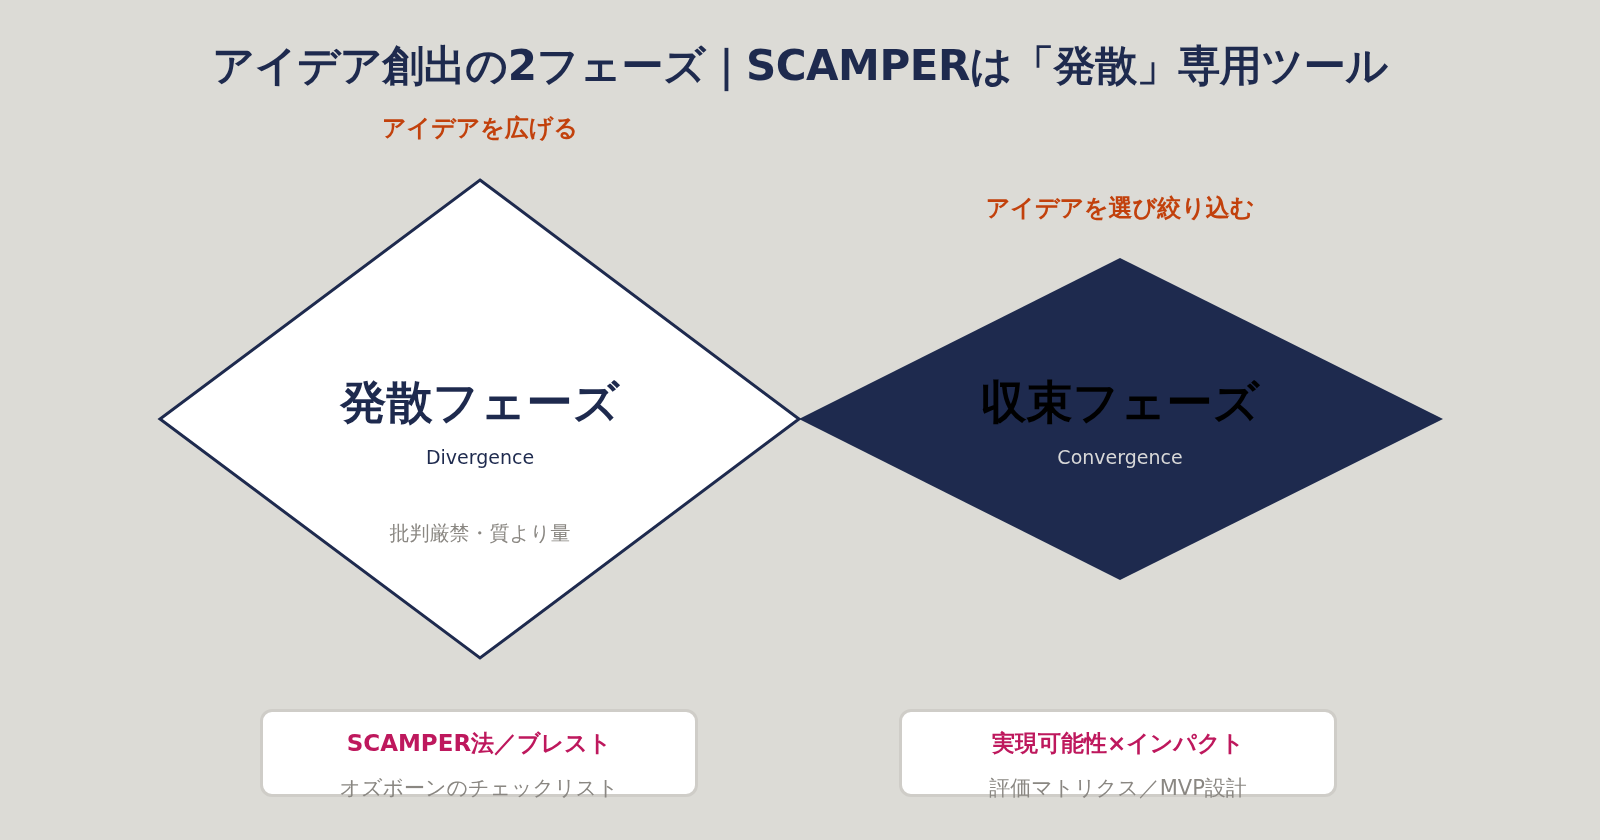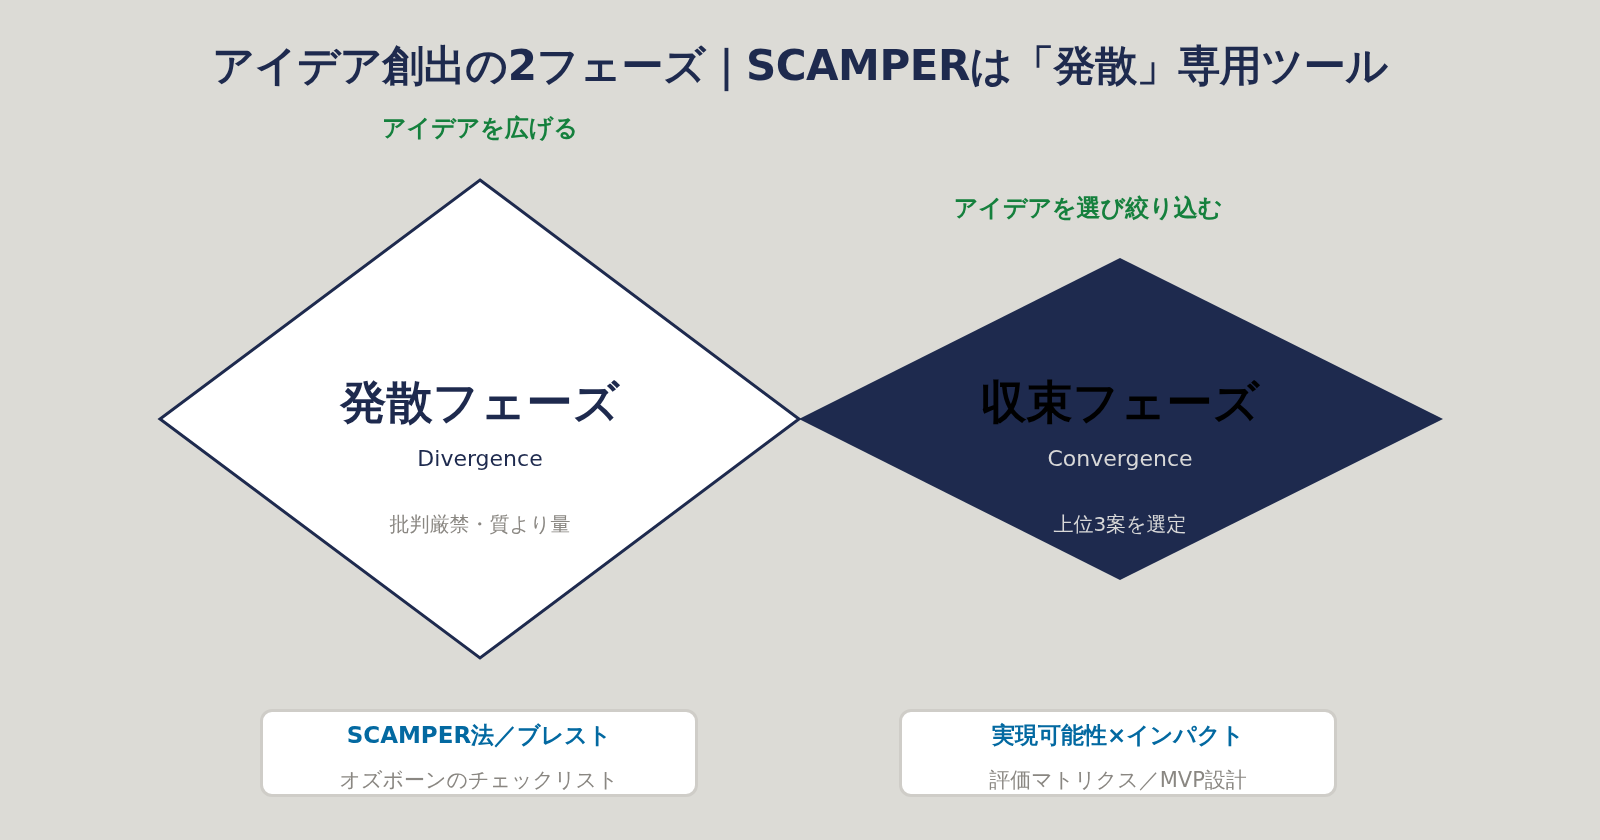--- a/index.html
+++ b/index.html
@@ -8,48 +8,48 @@
     background: #dcdbd6;
     font-family: "DejaVu Sans", "Liberation Sans", sans-serif;
     position: relative;
   }
   .title {
     position: absolute; left: 0; width: 1600px; top: 38px;
     text-align: center; font-size: 42px; font-weight: bold;
     color: #1e2a4e; letter-spacing: -0.5px;
   }
   .phase-caption {
-    position: absolute; font-size: 24px; font-weight: bold; color: #15803d;
+    position: absolute; font-size: 24px; font-weight: bold; color: #c2410c;
     text-align: center; width: 400px;
   }
   #cap-left { left: 280px; top: 112px; }
-  #cap-right { left: 888px; top: 192px; }
+  #cap-right { left: 920px; top: 192px; }
   svg.diagram { position: absolute; left: 0; top: 0; }
   .label-block {
     position: absolute; width: 320px; text-align: center;
   }
   .label-block .jp { font-size: 46px; font-weight: bold; letter-spacing: 0px; }
-  .label-block .en { font-size: 22px; margin-top: 12px; }
-  .label-block .note { font-size: 20px; margin-top: 40px; }
+  .label-block .en { font-size: 19px; margin-top: 12px; }
+  .label-block .note { font-size: 20px; margin-top: 52px; }
   #lbl-div { left: 320px; top: 372px; }
   #lbl-div .jp { color: #1e2a4e; }
   #lbl-div .en { color: #1e2a4e; }
   #lbl-div .note { color: #8a8782; }
   #lbl-con { left: 960px; top: 372px; }
   #lbl-con .jp { color: #000000; }
   #lbl-con .en { color: #d8d8d8; }
   #lbl-con .note { color: #d8d8d8; }
   .card {
     position: absolute; top: 709px; width: 438px; height: 88px;
     background: #ffffff; border: 3px solid #cfcdc8; border-radius: 12px;
     box-sizing: border-box; text-align: center;
   }
   #card-left { left: 260px; }
   #card-right { left: 899px; }
-  .card .card-title { font-size: 23px; font-weight: bold; color: #0369a1; margin-top: 8px; }
+  .card .card-title { font-size: 23px; font-weight: bold; color: #be185d; margin-top: 16px; }
   .card .card-sub { font-size: 21px; color: #8a8782; margin-top: 15px; }
 </style>
 </head>
 <body>
 
 <div class="title">アイデア創出の2フェーズ｜SCAMPERは「発散」専用ツール</div>
 
 <div class="phase-caption" id="cap-left">アイデアを広げる</div>
 <div class="phase-caption" id="cap-right">アイデアを選び絞り込む</div>
 
@@ -60,21 +60,20 @@
 
 <div class="label-block" id="lbl-div">
   <div class="jp">発散フェーズ</div>
   <div class="en">Divergence</div>
   <div class="note">批判厳禁・質より量</div>
 </div>
 
 <div class="label-block" id="lbl-con">
   <div class="jp">収束フェーズ</div>
   <div class="en">Convergence</div>
-  <div class="note">上位3案を選定</div>
 </div>
 
 <div class="card" id="card-left">
   <div class="card-title">SCAMPER法／ブレスト</div>
   <div class="card-sub">オズボーンのチェックリスト</div>
 </div>
 
 <div class="card" id="card-right">
   <div class="card-title">実現可能性×インパクト</div>
   <div class="card-sub">評価マトリクス／MVP設計</div>

